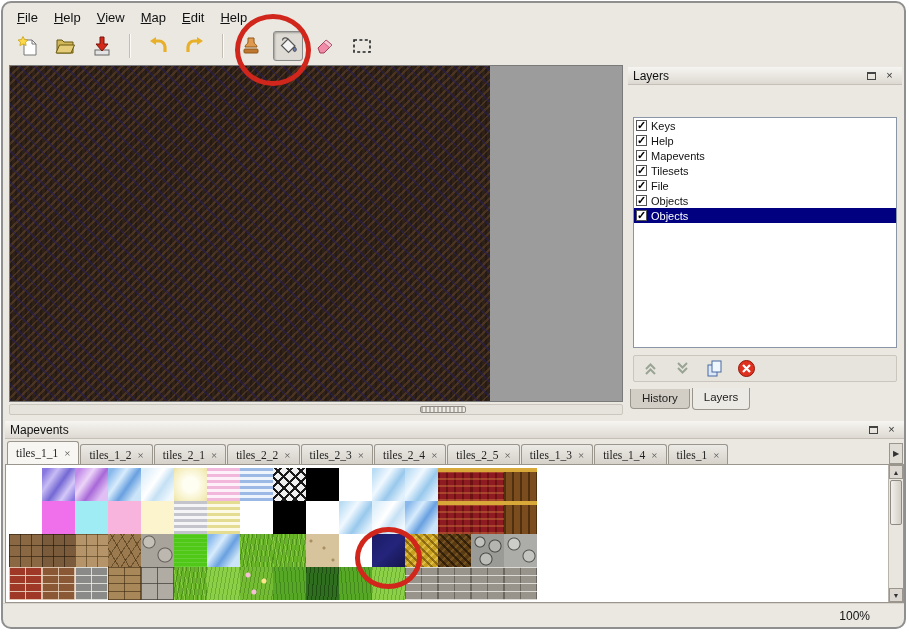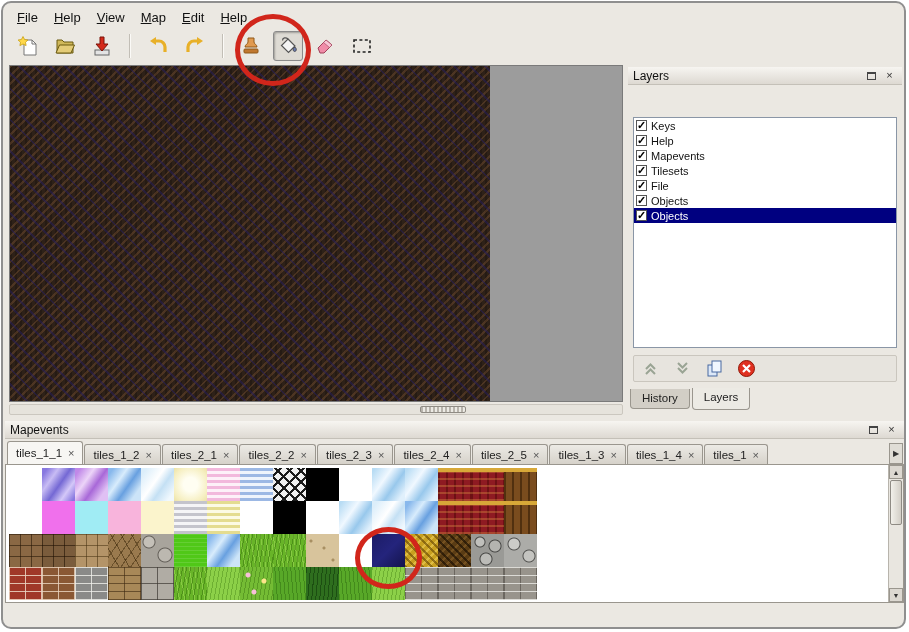--- a/index.html
+++ b/index.html
@@ -66,21 +66,21 @@
                    display: flex; align-items: center; gap: 12px; padding-left: 6px;
                    background: #e7e4de; border: 1px solid #cac6be; border-radius: 2px; }
   .layer-btn { width: 20px; height: 20px; display: flex; align-items: center; justify-content: center; }
   .layer-tabs { position: absolute; left: 2px; top: 320px; height: 23px; display: flex; align-items: center; }
   .l-tab { padding: 3px 11px 4px; font-size: 11.5px; border: 1px solid #9a968e; border-top: none;
            border-radius: 0 0 4px 4px; background: #d2cec6; margin-right: 2px; color: #222; }
   .l-tab.active { background: #eceae4; padding-bottom: 6px; }
 
   .tilesets-panel { position: absolute; left: 2px; top: 418px; width: 899px; height: 182px; }
   .ts-tabs { position: absolute; left: 0; top: 20px; right: 16px; height: 23px;
-             display: flex; align-items: flex-end; padding-left: 2px; overflow: hidden; }
+             display: flex; align-items: flex-end; padding-left: 2px; overflow: hidden; font-family: Liberation Serif, serif; }
   .ts-tab { display: flex; align-items: center; gap: 6px; height: 20px; padding: 0 8px;
             font-size: 11.5px; background: linear-gradient(#eceae5, #d6d2ca);
             border: 1px solid #9a968e; border-bottom: none; border-radius: 3px 3px 0 0;
             margin-right: 1px; white-space: nowrap; color: #222; }
   .ts-tab.active { background: #f7f6f3; height: 23px; }
   .close-x { font-size: 11px; line-height: 10px; color: #555; }
   .ts-scroll-btn { position: absolute; right: 1px; top: 22px; width: 14px; height: 21px;
                    border: 1px solid #9a968e; background: #e0ddd6; font-size: 8px;
                    display: flex; align-items: center; justify-content: center; color: #333; }
   .ts-content { position: absolute; left: 0; top: 43px; right: 0; bottom: 0;
@@ -480,17 +480,20 @@
           <div class="tile t-brick-grayrow"></div>
         </div>
       <div class="v-scroll">
         <div class="v-btn up">▲</div>
         <div class="v-thumb"></div>
         <div class="v-btn down">▼</div>
       </div>
     </div>
   </div>
 
+  <div class="statusbar">
+    <span>100%</span>
+  </div>
 
   <div class="annotation" id="circle-fill" style="border-color: rgb(209, 38, 27);"></div>
   <div class="annotation" id="circle-tile" style="border-color: rgb(209, 38, 27);"></div>
 
 </div>
 
 </body></html>

